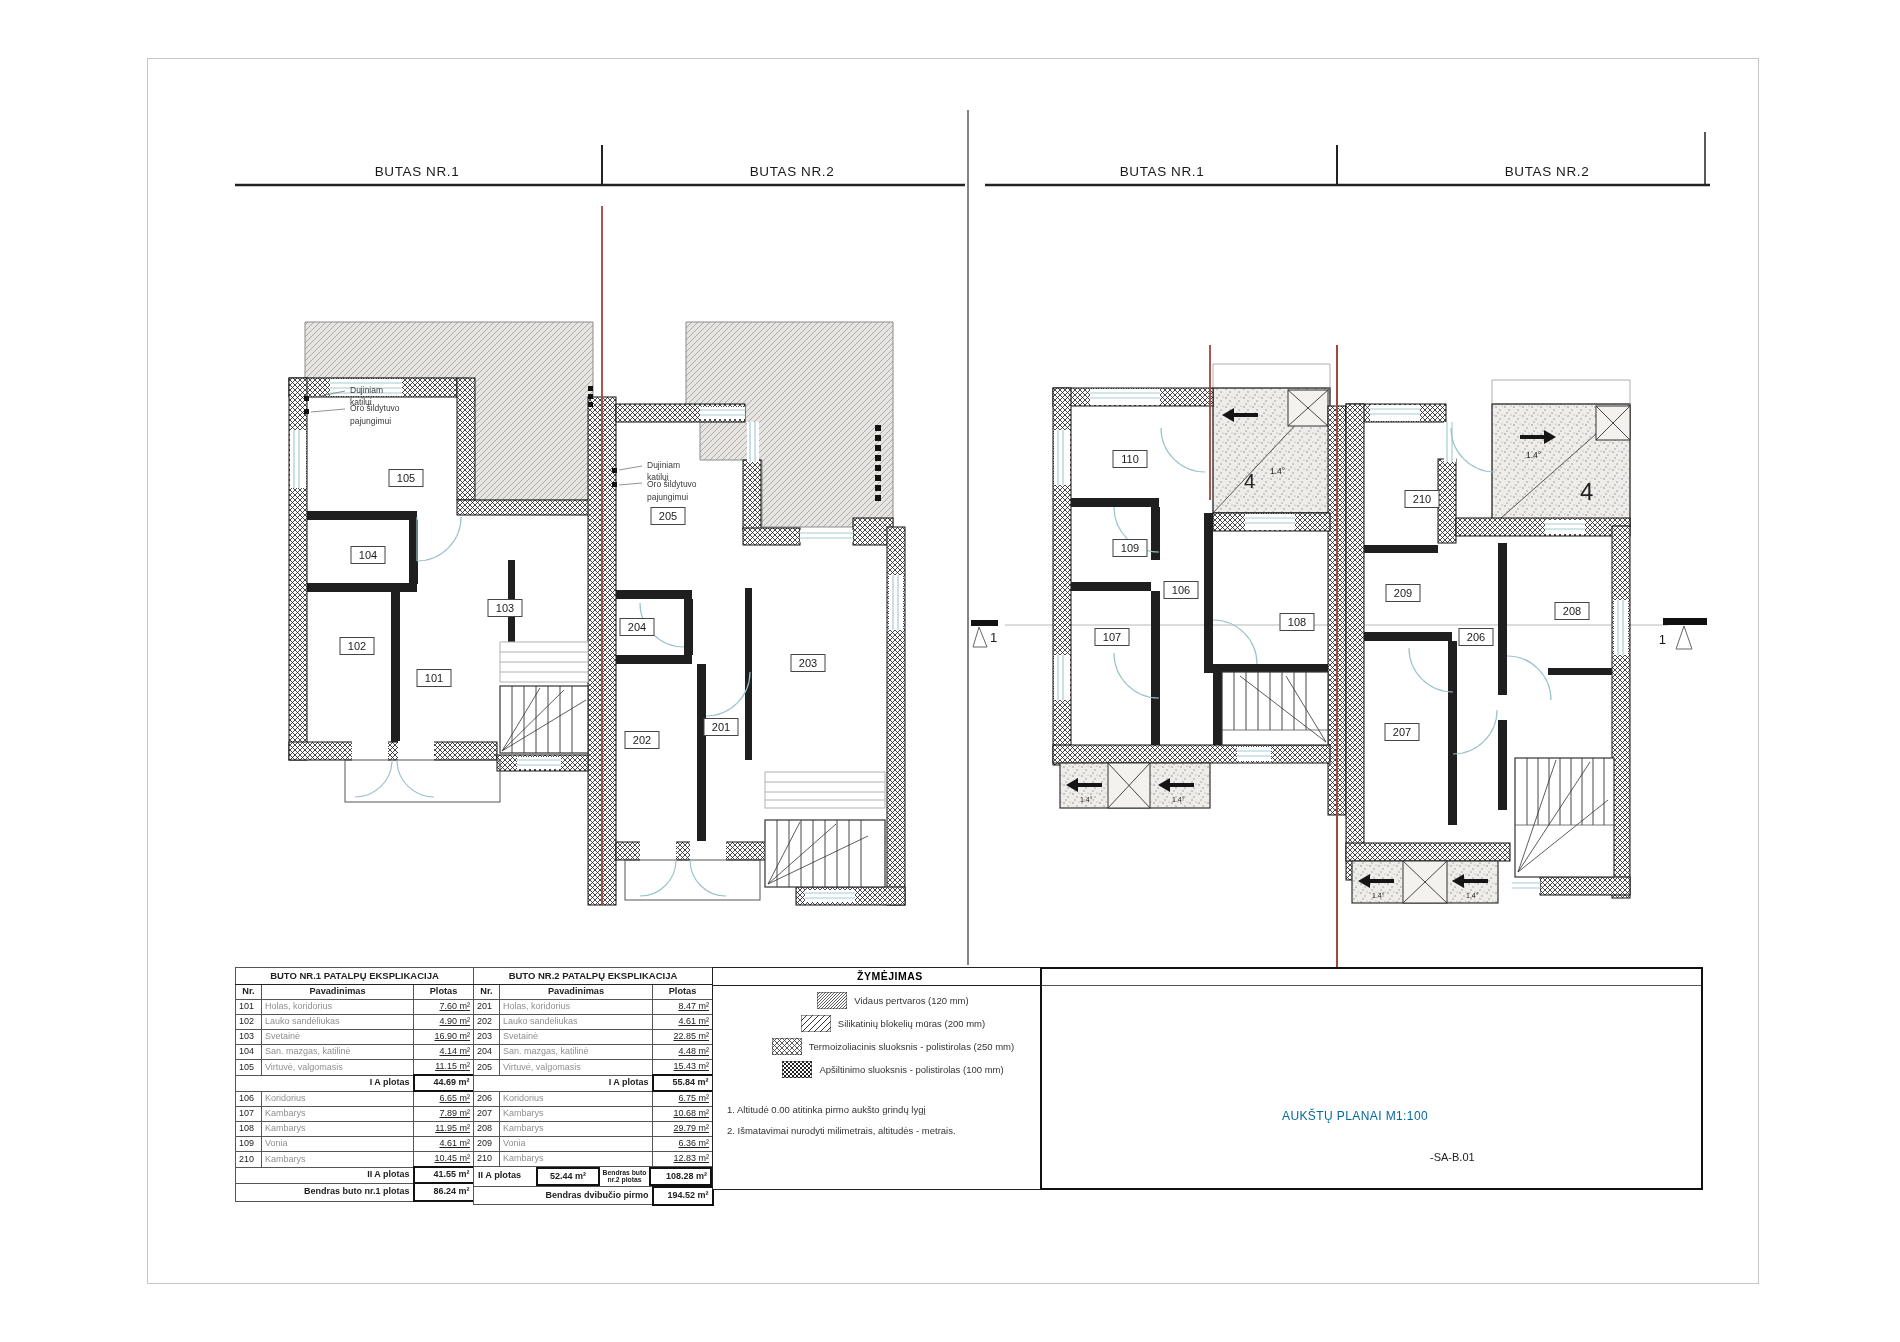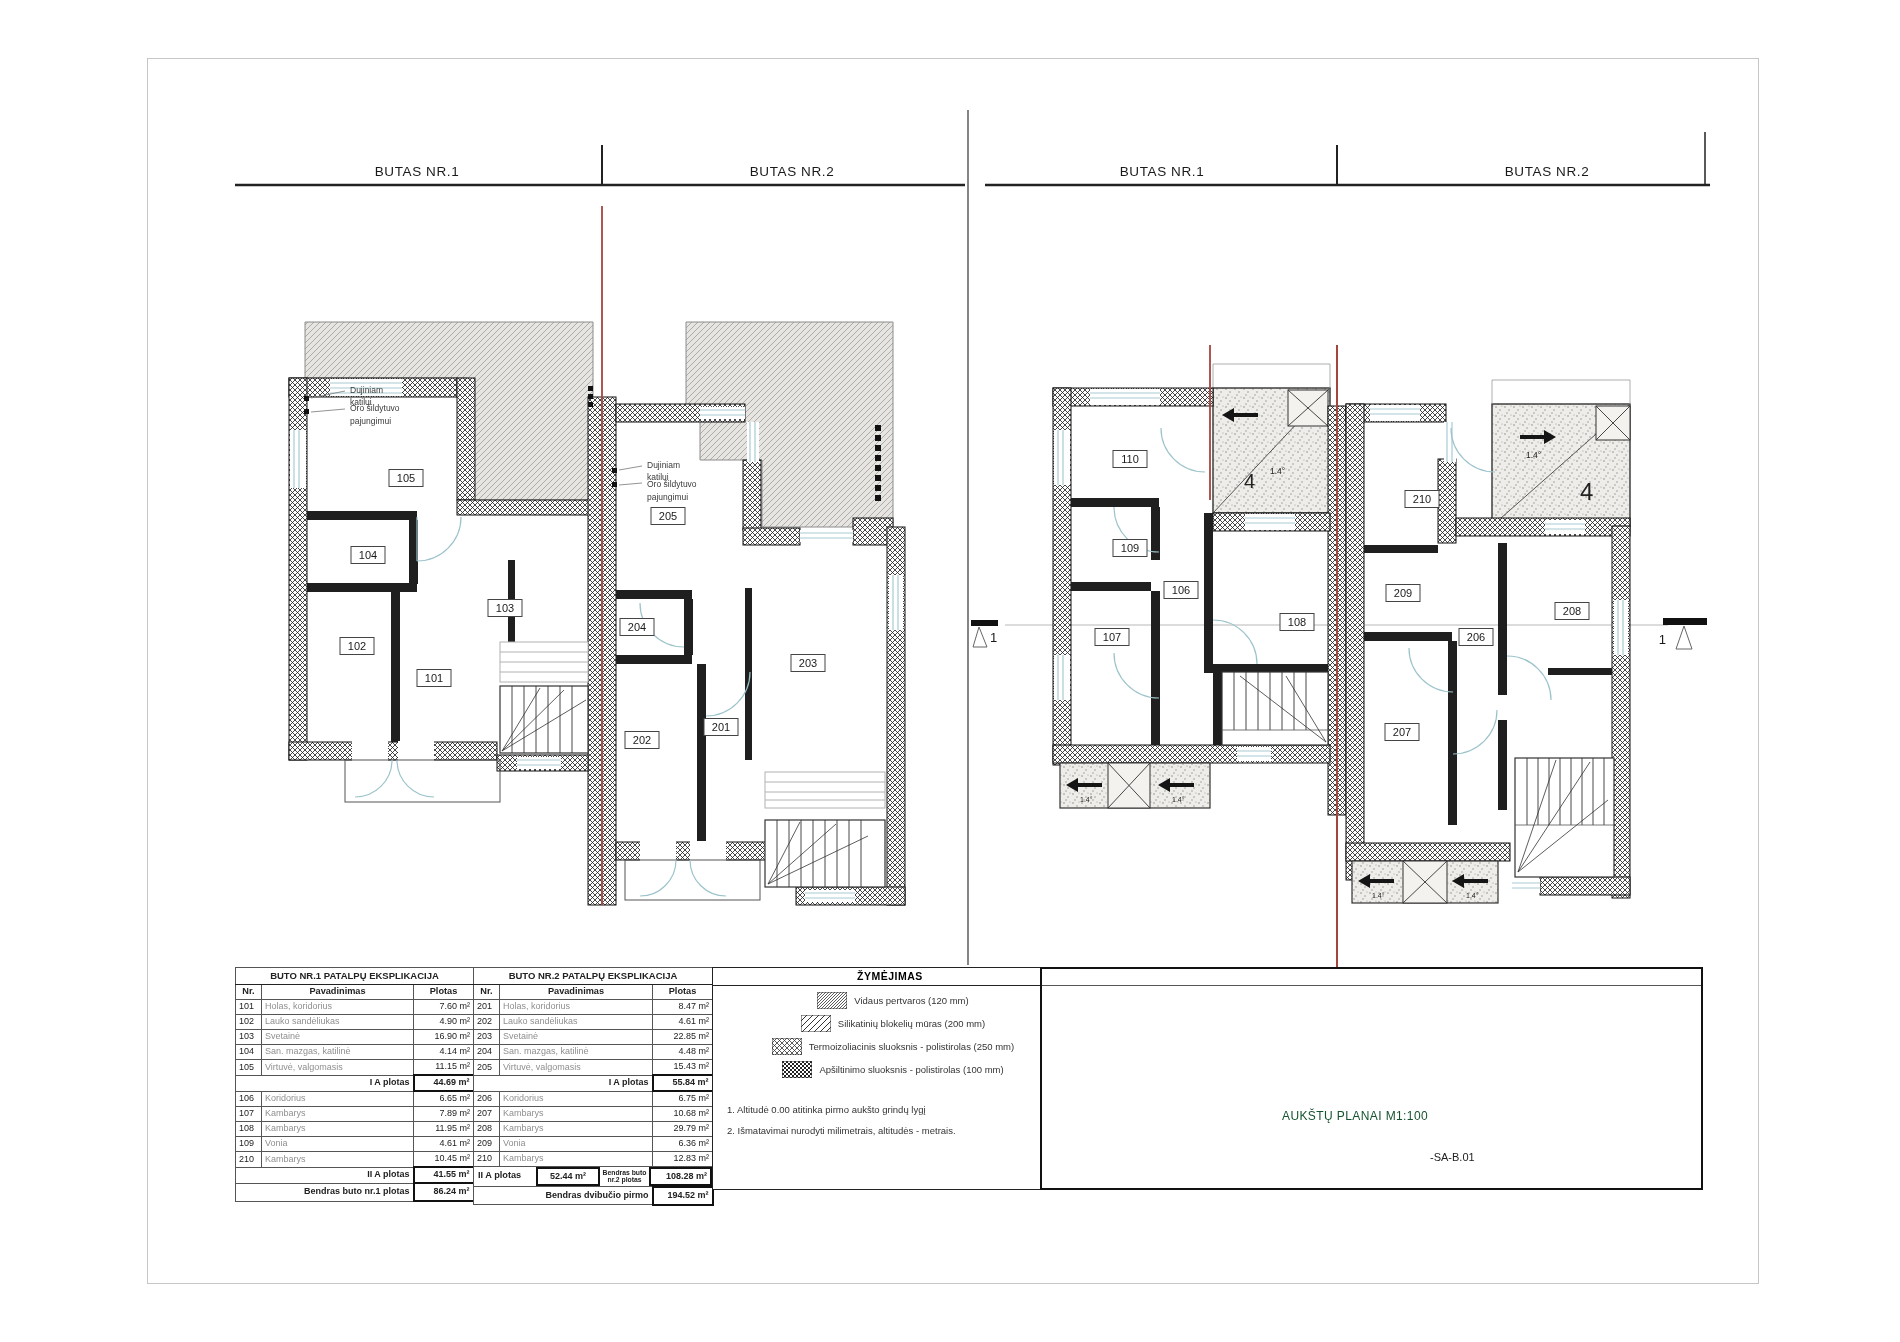--- a/index.html
+++ b/index.html
@@ -12,35 +12,35 @@
   .slope-s{font-size:8.5px;}
   .slope-xs{font-size:7px;}
   .secnum{font-size:13px;}
   .roof4{fill:#222;}
   
   table.exp{border-collapse:collapse;position:absolute;font-size:9px;color:#222;table-layout:fixed;background:#fff;padding-left:13px;}
   table.exp td{border:1px solid #555;padding:0 3px;height:14px;line-height:1.05;overflow:hidden;white-space:nowrap;}
   table.exp .t-title td{height:16px;text-align:center;font-weight:bold;font-size:9.5px;border-bottom:1.5px solid #222;}
   table.exp .t-head td{font-weight:bold;font-size:9.2px;height:14px;text-align:center;}
   table.exp .nm{color:#8f8f8f;}
-  table.exp .ar{text-align:right;}
+  table.exp .ar{text-align:right;text-decoration:underline;}
   table.exp .sum-l{text-align:right;font-weight:bold;}
   table.exp .boxed{border:2px solid #111;text-align:right;font-weight:bold;}
   .flexrow{display:flex;align-items:stretch;height:100%;}
   
   .legend{position:absolute;left:712px;top:967px;width:356px;height:223px;border:1.5px solid #222;box-sizing:border-box;background:#fff;}
   .leg-title{height:17px;border-bottom:1.5px solid #222;text-align:center;font-weight:bold;font-size:10.5px;line-height:17px;letter-spacing:.5px;}
   .leg-item{display:flex;align-items:center;gap:7px;margin:5px 0 0 6px;height:18px;justify-content:center;}
   .leg-item span{font-size:9.5px;color:#333;}
   .leg-notes{margin:26px 0 0 14px;}
   .leg-notes div{font-size:9.5px;color:#333;margin-bottom:10px;}
   
   .tblock{position:absolute;left:1040px;top:967px;width:663px;height:223px;border:2px solid #111;box-sizing:border-box;background:#fff;}
   .tblock .strip{height:16px;border-bottom:1px solid #555;}
-  .tb-title{position:absolute;left:240px;top:140px;font-size:12px;letter-spacing:.4px;color:#14532d;text-align:right;}
+  .tb-title{position:absolute;left:240px;top:140px;font-size:12px;letter-spacing:.4px;color:#0369a1;text-align:right;}
   .tb-code{position:absolute;left:388px;top:182px;font-size:11px;color:#222;}
 </style>
 </head>
 <body>
 
 
 
 <div class="page-border"></div>
 
 <svg width="1900" height="1342" viewBox="0 0 1900 1342">

